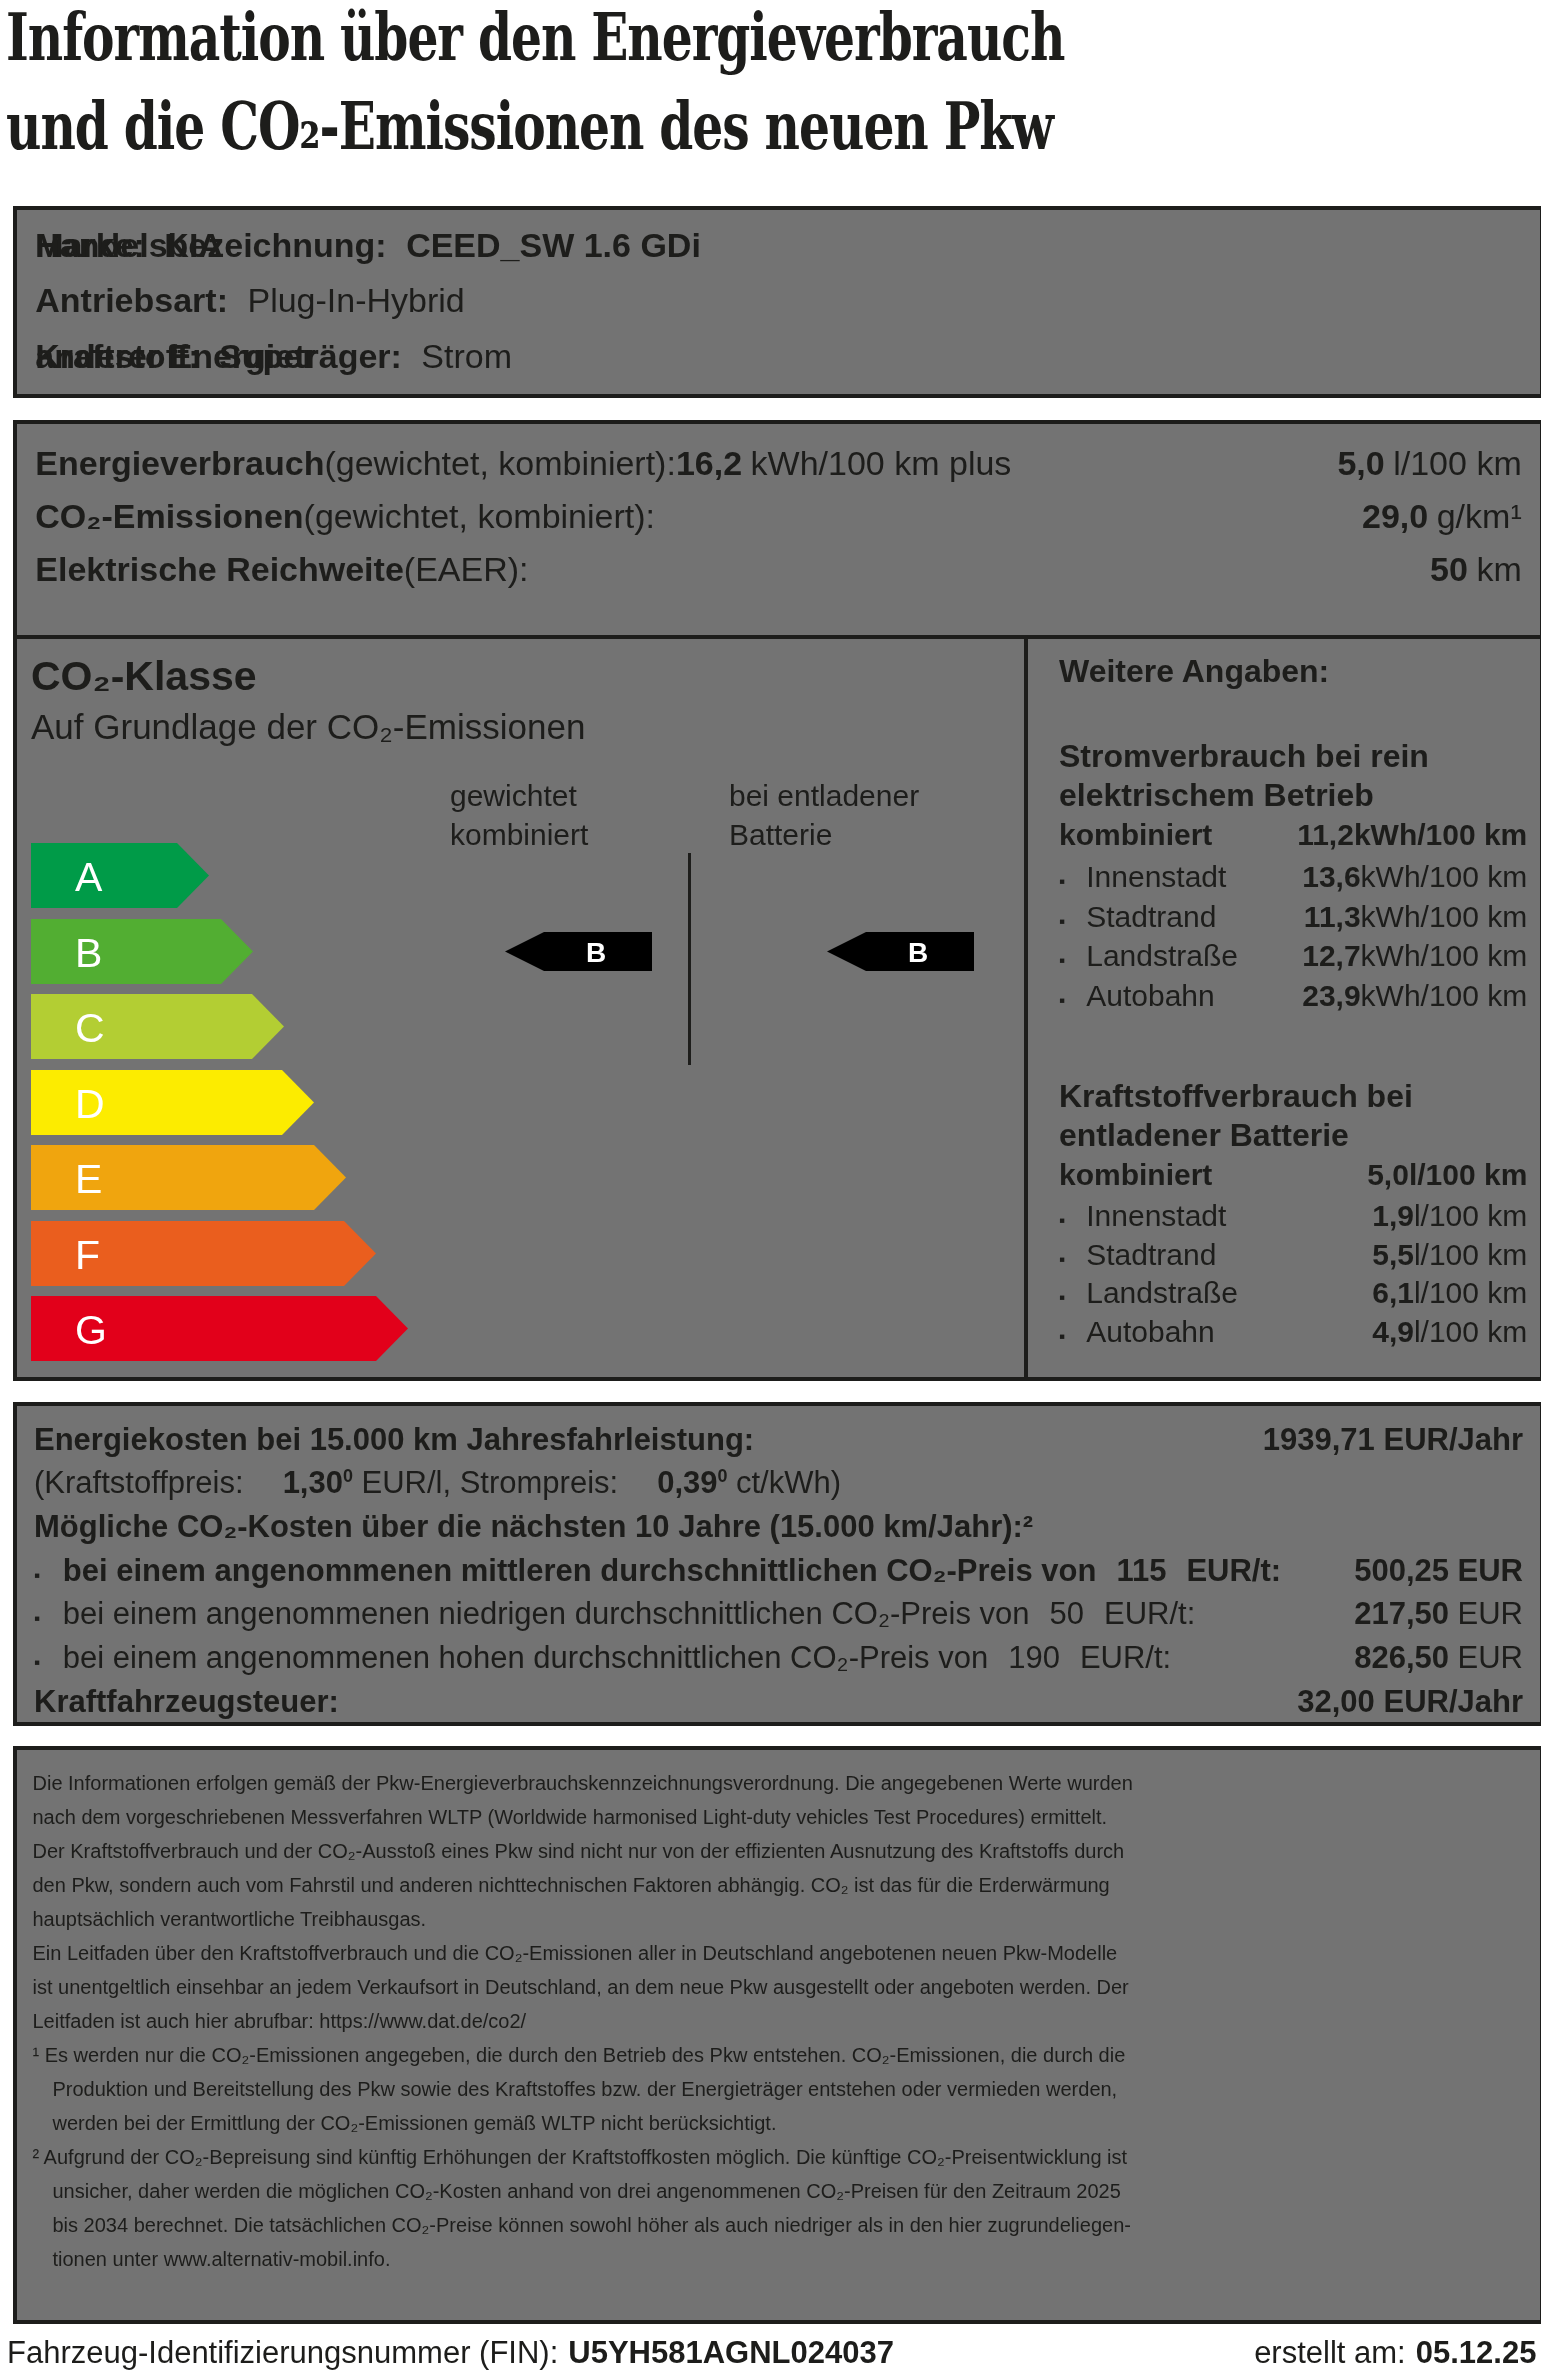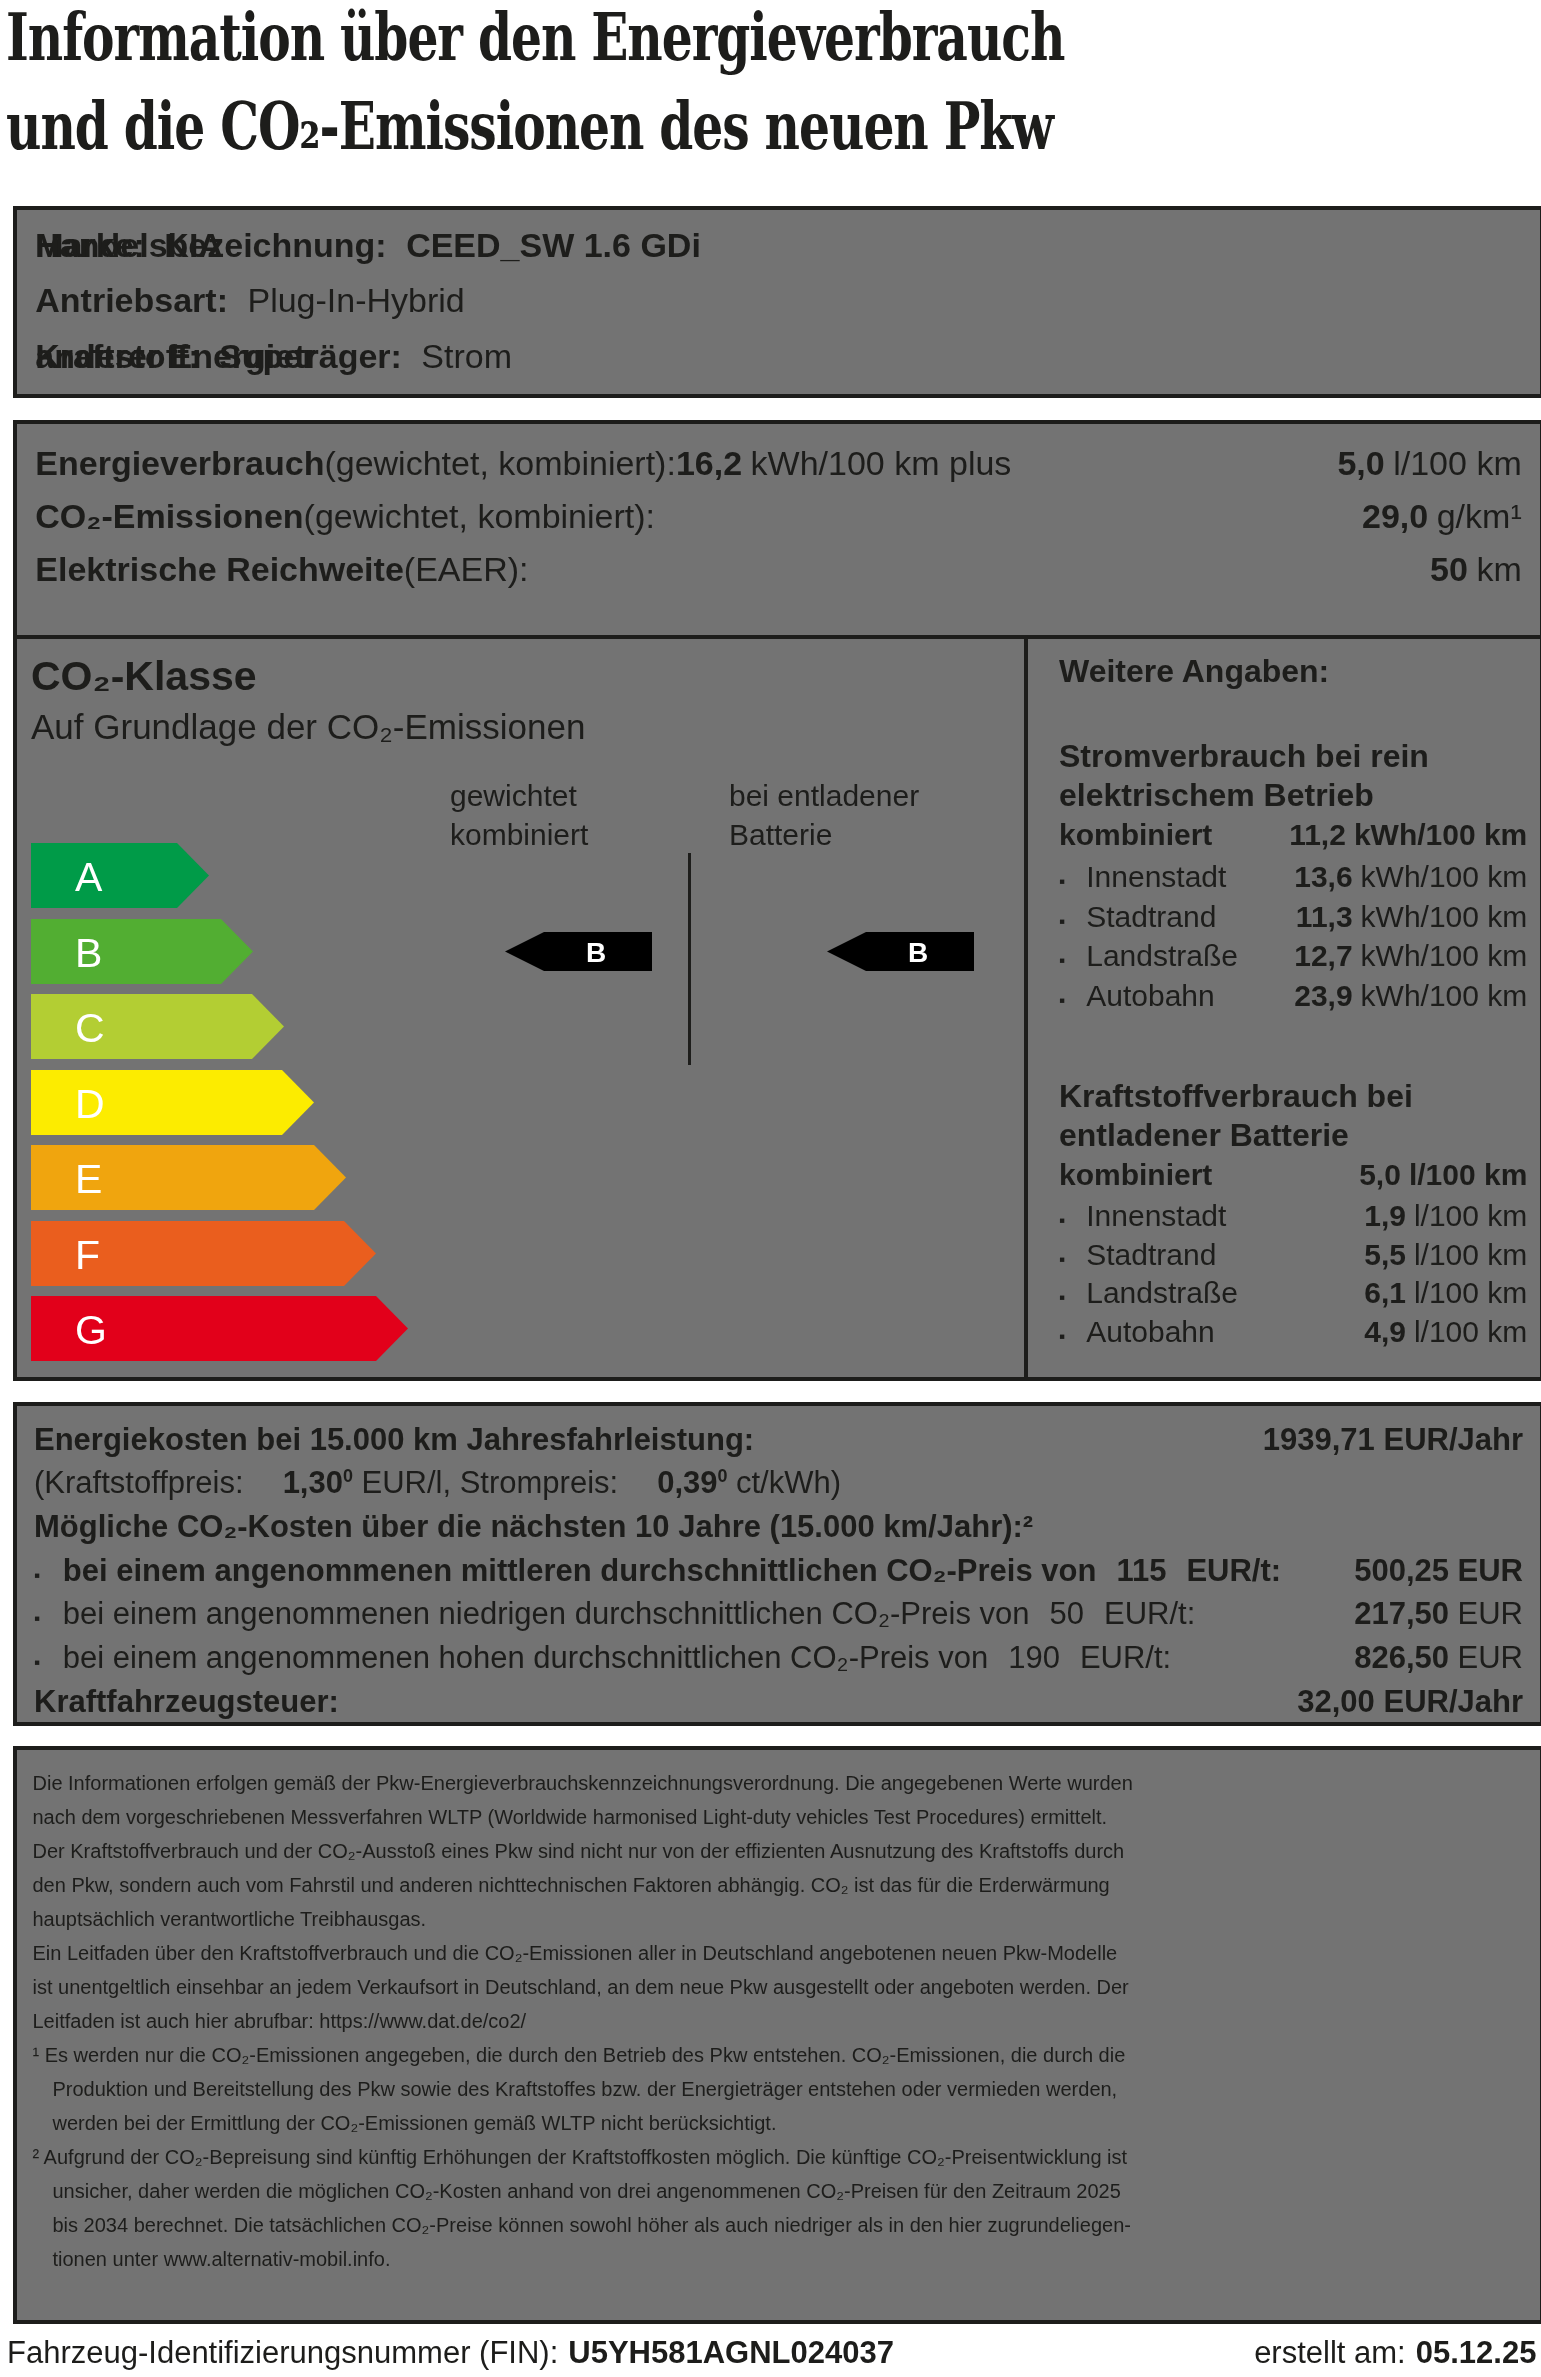--- a/index.html
+++ b/index.html
@@ -58,21 +58,21 @@
   .m2 { left:810px; top:293px; }
 
   
   .panel { position:absolute; left:1042px; top:0; right:12.7px; bottom:0; }
   .pr { position:absolute; left:0; right:0; display:flex; align-items:baseline; white-space:nowrap; }
   .wa-title { top:14px; font-size:32px; font-weight:bold; }
   .wa-h { font-size:32px; font-weight:bold; }
   .kv { font-size:30px; }
   .kv.bold-row { font-weight:bold; }
   .grp { margin-left:auto; }
-  .u2 { margin-left:8px; }
+  .u2 { margin-left:0; }
   .bullet-sq { font-size:17.6px; margin-right:21px; }
   .p-sh1 { top:99px; } .p-sh2 { top:138px; } .p-sk { top:179px; }
   .p-s1 { top:221px; } .p-s2 { top:261px; } .p-s3 { top:300px; } .p-s4 { top:340px; }
   .p-kh1 { top:439px;text-align:center; } .p-kh2 { top:478px; } .p-kk { top:519px; }
   .p-k1 { top:560px; } .p-k2 { top:599px; } .p-k3 { top:637px; } .p-k4 { top:676px; }
 
   
   .box4 { top:1402px; height:324px; font-size:31px; }
   .box4 .row { position:absolute; left:17px; right:17px; display:flex; align-items:baseline; white-space:nowrap; }
   .e1 { top:15.5px; } .e2 { top:59px; } .e3 { top:103px; } .e4 { top:147px; }

